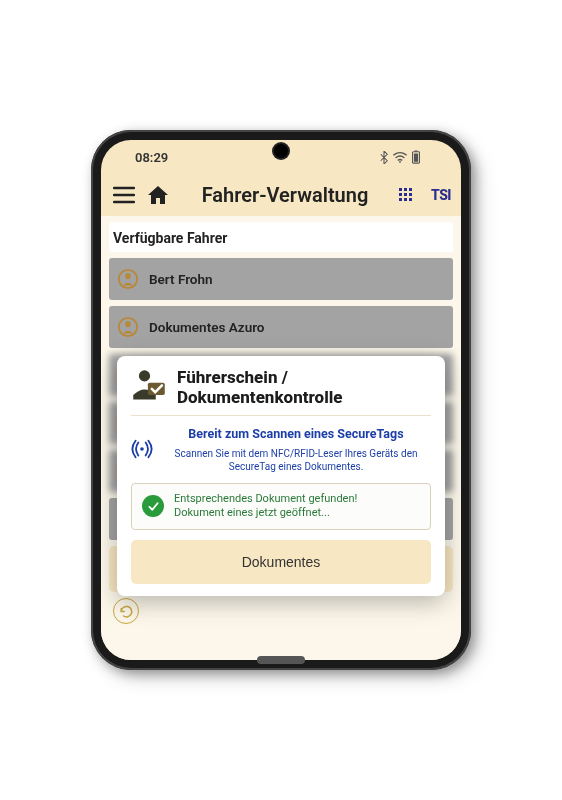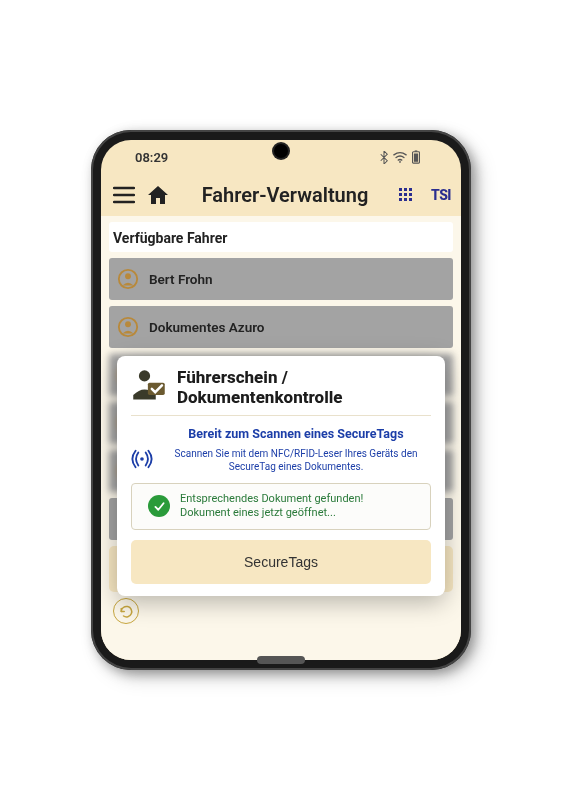--- a/index.html
+++ b/index.html
@@ -169,21 +169,21 @@
   }
   .card-title {
     font-size: 17px;
     font-weight: 800;
     color: #1c1c1c;
     line-height: 1.15;
   }
   .card-scan {
     display: flex;
     gap: 8px;
-    align-items: flex-end;
+    align-items: center;
   }
   .scan-icon {
     width: 22px;
     flex-shrink:0;
     margin-top:2px;
   }
   .scan-text { text-align:center; flex:1; }
   .scan-title {
     font-size: 12.5px;
     font-weight: 700;
@@ -191,21 +191,21 @@
   }
   .scan-sub {
     font-size: 10px;
     color: #1c3ea8;
     line-height:1.3;
     margin-top:6px;
   }
   .card-status {
     border: 1px solid #d8d2bd;
     border-radius: 4px;
-    padding: 8px 16px;
+    padding: 8px 10px;
     display: flex;
     align-items: center;
     gap: 10px;
     background: #fcfcfa;
   }
   .status-check {
     width: 22px; height: 22px;
     border-radius: 50%;
     background: #2a9b3a;
     display: flex; align-items: center; justify-content: center;
@@ -438,19 +438,19 @@
             <svg width="13" height="13" viewBox="0 0 16 16">
                 <path d="M3 8.5 L6.5 12 L13 4" stroke="#fff" stroke-width="2.2" fill="none" stroke-linecap="round" stroke-linejoin="round"></path>
               </svg>
           </span>
           <div class="status-text">
             <div>Entsprechendes Dokument gefunden!</div>
             <div>Dokument eines jetzt geöffnet...</div>
           </div>
         </div>
 
-        <button class="cancel-btn">SecureTags</button>
+        <button class="cancel-btn">Dokumentes</button>
       </div>
 
     </div>
 
   </div>
 </div>
 
 </body></html>

